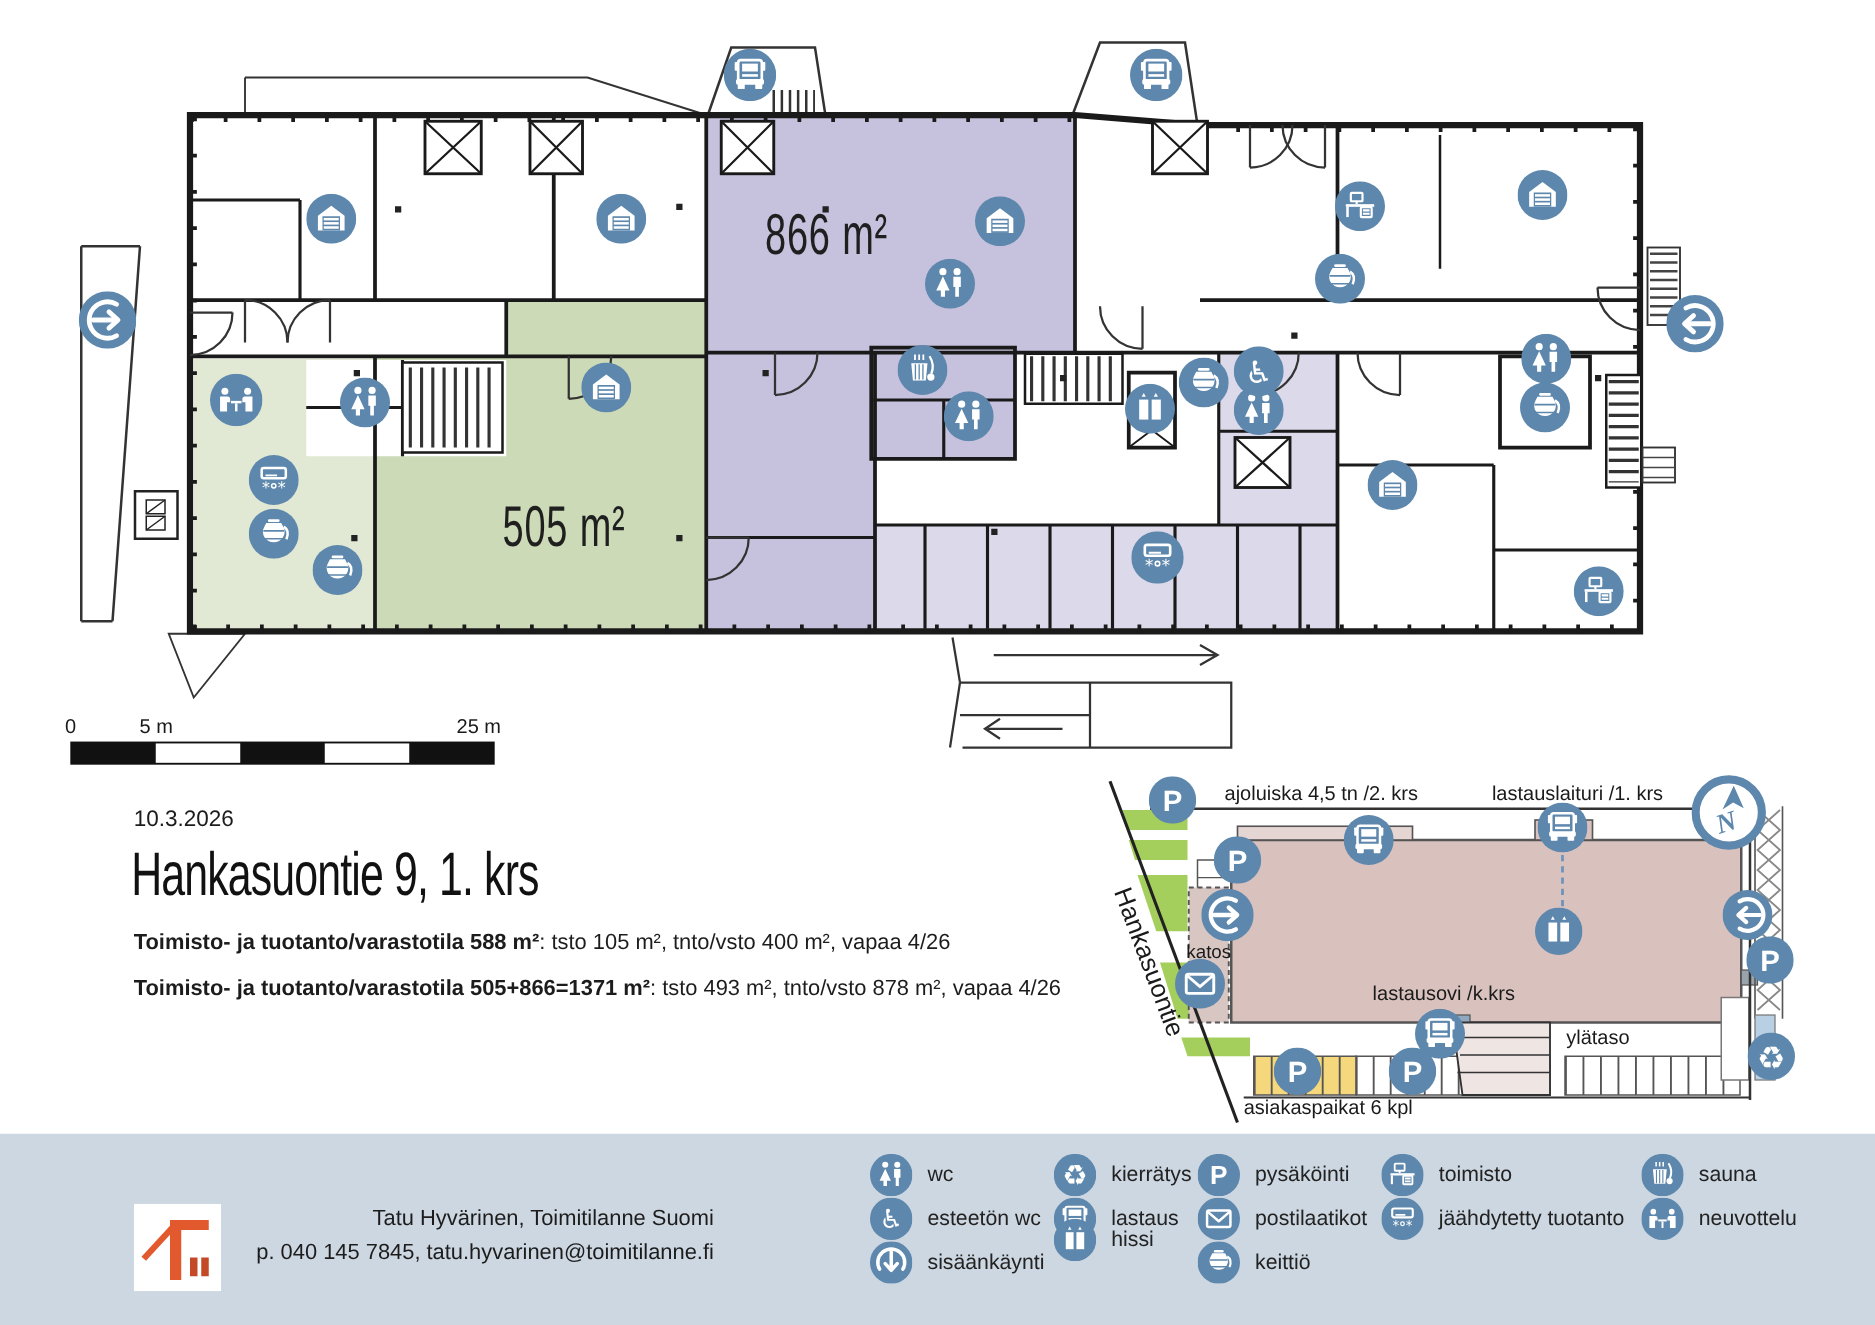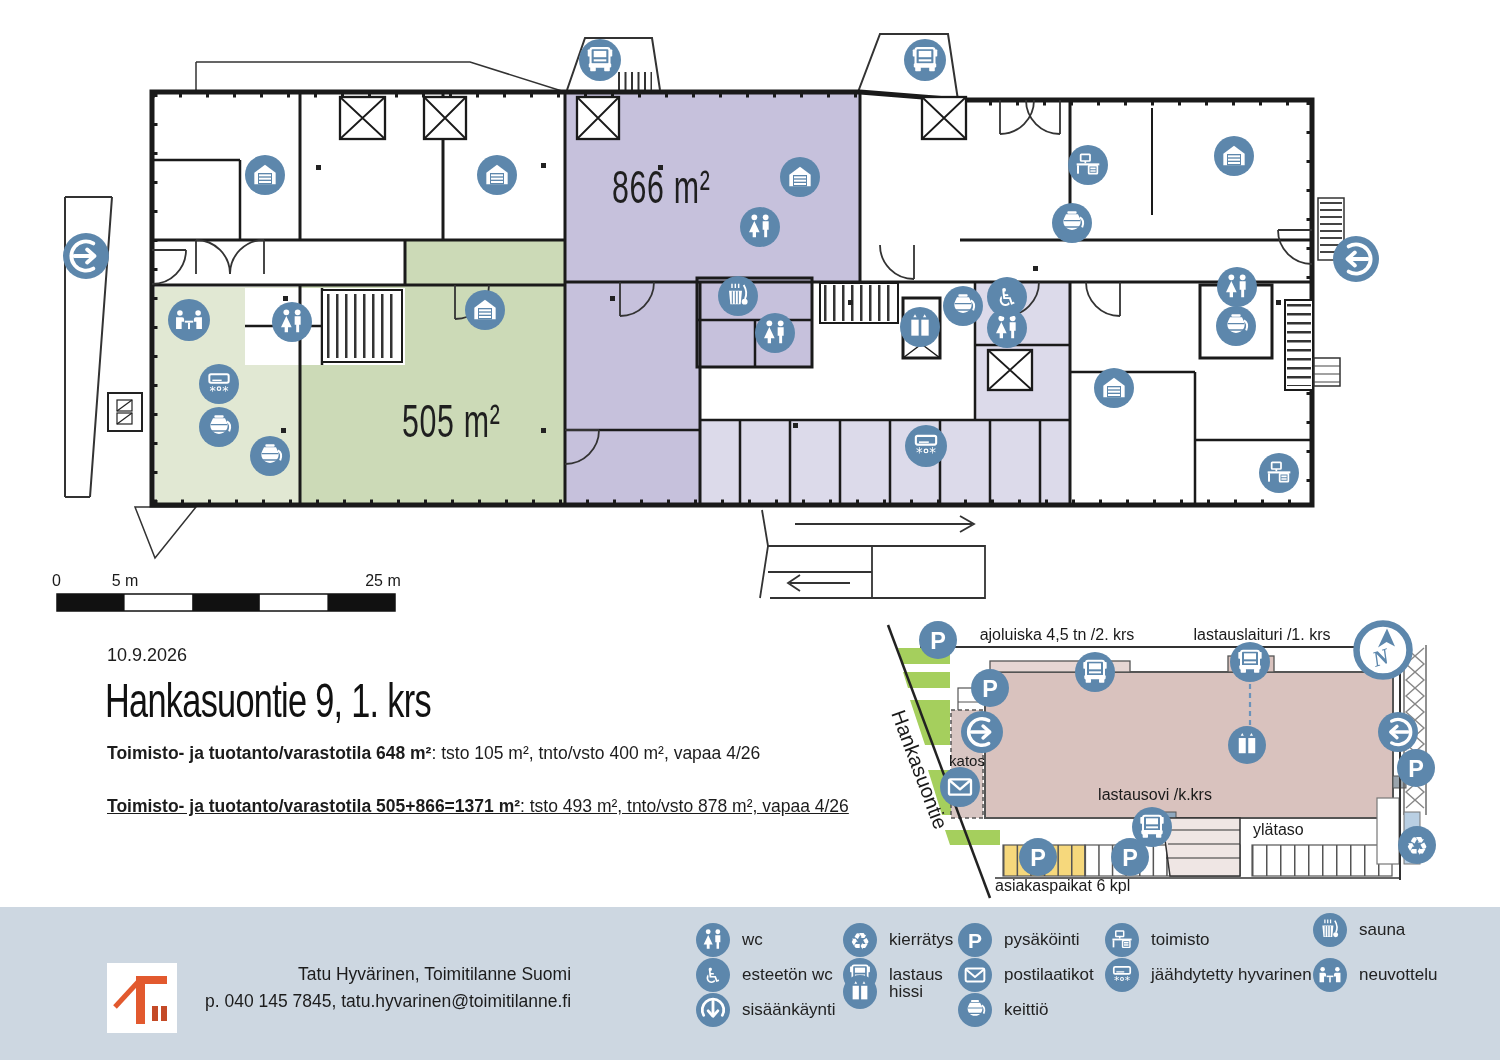--- a/index.html
+++ b/index.html
@@ -8,21 +8,21 @@
   .abs{position:absolute;}
   svg{display:block;}
   .plan-svg{position:absolute;left:0;top:0;}
   .plan-svg text{font-family:"Liberation Sans",sans-serif;fill:#1a1a1a;}
   
   .date{left:107px;top:645px;font-size:18px;}
   .title{left:105px;top:672px;font-size:49px;font-weight:400;letter-spacing:-1px;
          transform:scaleX(0.70);transform-origin:0 0;white-space:nowrap;color:#111;}
   .desc{left:107px;font-size:17.5px;white-space:nowrap;}
   .desc b{font-weight:bold;}
-  .d1{top:743px;} .d2{top:770px;} .d3{top:796px;text-decoration:underline;}
+  .d1{top:743px;} .d2{top:770px;} .d3{top:780px;}
   
   .area-label{font-size:46px;color:#1f1f1f;transform:scaleX(0.66);transform-origin:0 0;
               white-space:nowrap;font-weight:400;letter-spacing:1px;}
   .al866{left:612px;top:160px;}
   .al505{left:402px;top:394px;}
   
   .legend{position:absolute;left:0;top:907px;width:1500px;height:153px;background:#cdd7e1;}
   .logo{position:absolute;left:107px;top:56px;width:70px;height:70px;}
   .contact{position:absolute;left:205px;top:54px;font-size:17.5px;line-height:1.55;color:#1c1c1c;text-align:right;}
   .li{position:absolute;display:flex;align-items:center;gap:12px;height:34px;white-space:nowrap;}
@@ -481,23 +481,23 @@
     <text x="1155" y="800" font-size="16" text-anchor="middle">lastausovi /k.krs</text>
     <text x="1253" y="835" font-size="16">ylätaso</text>
     <text x="995" y="891" font-size="16">asiakaspaikat 6 kpl</text>
     <text x="913" y="772" font-size="20.5" text-anchor="middle" transform="rotate(69.5 913 772)">Hankasuontie</text>
   </g>
 </svg>
 
 <div class="abs area-label al866">866 m²</div>
 <div class="abs area-label al505">505 m²</div>
 
-<div class="abs date">10.9.2026</div>
+<div class="abs date">10.3.2026</div>
 <div class="abs title">Hankasuontie 9, 1. krs</div>
-<div class="abs desc d1"><b>Toimisto- ja tuotanto/varastotila 648 m²</b><span>: tsto 105 m², tnto/vsto 400 m², vapaa 4/26</span></div>
+<div class="abs desc d1"><b>Toimisto- ja tuotanto/varastotila 588 m²</b><span>: tsto 105 m², tnto/vsto 400 m², vapaa 4/26</span></div>
 <div class="abs desc d3"><b>Toimisto- ja tuotanto/varastotila 505+866=1371 m²</b><span>: tsto 493 m², tnto/vsto 878 m², vapaa 4/26</span></div>
 
 <div class="legend">
   <div class="logo">
     <svg viewBox="0 0 70 70" width="70" height="70">
       <rect width="70" height="70" fill="#fff"></rect>
       <path d="M8 44 L31 19" stroke="#e2592e" stroke-width="5" fill="none"></path>
       <rect x="29" y="13" width="9" height="48" fill="#e2592e"></rect>
       <rect x="29" y="13" width="31" height="8" fill="#e2592e"></rect>
       <rect x="45" y="43" width="6" height="15" fill="#c44a27"></rect>
@@ -571,24 +571,24 @@
   <div class="li" style="left:1105px;top:16px">
     <svg class="lic" viewBox="0 0 60 60">
           <use href="#i-office" width="60" height="60"></use>
         </svg>
     <span>toimisto</span>
       </div>
   <div class="li" style="left:1105px;top:51px">
     <svg class="lic" viewBox="0 0 60 60">
           <use href="#i-cooled" width="60" height="60"></use>
         </svg>
-    <span>jäähdytetty hyvarinen</span>
-      </div>
-
-  <div class="li" style="left:1313px;top:6px">
+    <span>jäähdytetty tuotanto</span>
+      </div>
+
+  <div class="li" style="left:1313px;top:16px">
     <svg class="lic" viewBox="0 0 60 60">
           <use href="#i-sauna" width="60" height="60"></use>
         </svg>
     <span>sauna</span>
       </div>
   <div class="li" style="left:1313px;top:51px">
     <svg class="lic" viewBox="0 0 60 60">
           <use href="#i-meeting" width="60" height="60"></use>
         </svg>
     <span>neuvottelu</span>

